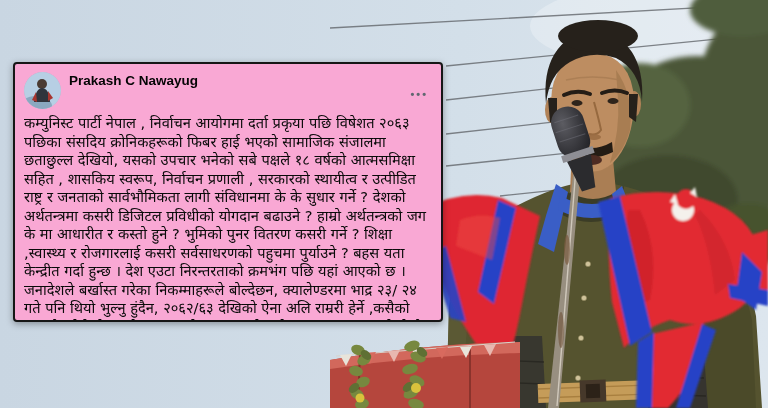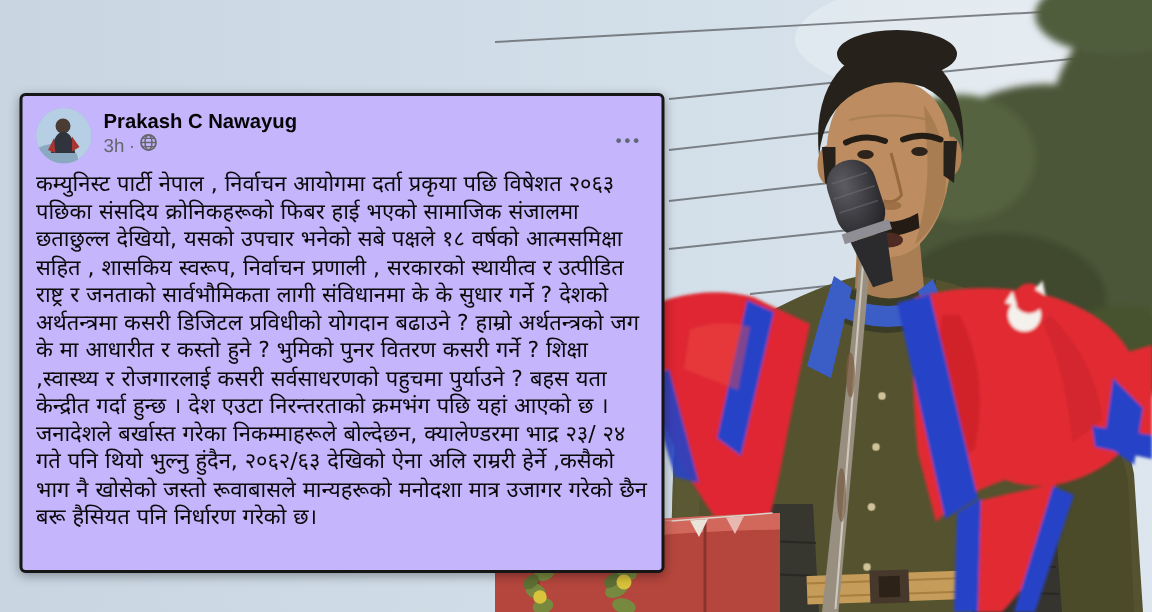--- a/index.html
+++ b/index.html
@@ -1,21 +1,21 @@
 <!DOCTYPE html>
 <html><head>
 <meta charset="utf-8">
 <style>
   html,body{margin:0;padding:0;background:#222;}
   .stage{position:relative;width:768px;height:408px;overflow:hidden;
          background:#cfdce7;font-family:"Liberation Sans",sans-serif;}
   .photo-svg{position:absolute;left:0;top:0;width:768px;height:408px;display:block;}
 
-  .post-card{position:absolute;left:13px;top:62px;width:430px;height:320px;
-             box-sizing:border-box;background:#c4b5fd;border:2px solid #161616;
+  .post-card{position:absolute;left:13px;top:62px;width:430px;height:260px;
+             box-sizing:border-box;background:#f9a8d4;border:2px solid #161616;
              border-radius:4px;box-shadow:0 2px 7px rgba(0,0,0,.35);
              padding:8px 9px 6px 9px;overflow:hidden;}
   .post-header{display:flex;align-items:flex-start;}
   .avatar{width:37px;height:37px;border-radius:50%;overflow:hidden;flex:0 0 37px;
           box-shadow:inset 0 0 0 1px rgba(0,0,0,.12);}
   .avatar svg{display:block;}
   .header-text{margin-left:8px;flex:1;}
   .author{font-size:13.5px;font-weight:bold;color:#050505;line-height:17px;}
   .meta{font-size:12.5px;color:#65676b;display:flex;align-items:center;gap:3px;line-height:16px;}
   .globe{display:inline-block;}
@@ -235,32 +235,19 @@
           <rect width="37" height="37" fill="#b7cfe4"></rect>
           <ellipse cx="12" cy="34" rx="16" ry="10" fill="#8aa8c0"></ellipse>
           <circle cx="18" cy="12" r="5" fill="#4a3b33"></circle>
           <path d="M10,30 Q12,16 18,16 Q25,16 26,30 Z" fill="#30343c"></path>
           <path d="M12,20 L8,28 L13,30 Z" fill="#a8352f"></path>
           <path d="M24,19 L29,26 L24,29 Z" fill="#a8352f"></path>
         </svg>
       </div>
       <div class="header-text">
         <div class="author">Prakash C Nawayug</div>
-        <div class="meta">
-          <span>3h</span>
-          <span>·</span>
-          <span class="globe">
-            <svg width="12" height="12" viewBox="0 0 12 12" xmlns="http://www.w3.org/2000/svg">
-              <circle cx="6" cy="6" r="5" fill="none" stroke="#65676b" stroke-width="1.2"></circle>
-              <ellipse cx="6" cy="6" rx="2.3" ry="5" fill="none" stroke="#65676b" stroke-width="1"></ellipse>
-              <line x1="1" y1="6" x2="11" y2="6" stroke="#65676b" stroke-width="1"></line>
-              <line x1="1.6" y1="3.2" x2="10.4" y2="3.2" stroke="#65676b" stroke-width="0.8"></line>
-              <line x1="1.6" y1="8.8" x2="10.4" y2="8.8" stroke="#65676b" stroke-width="0.8"></line>
-            </svg>
-          </span>
-        </div>
       </div>
       <div class="menu-btn">•••</div>
     </div>
     <div class="post-body">कम्युनिस्ट पार्टी नेपाल , निर्वाचन आयोगमा दर्ता प्रकृया पछि विषेशत २०६३ पछिका संसदिय क्रोनिकहरूको फिबर हाई भएको सामाजिक संजालमा छताछुल्ल देखियो, यसको उपचार भनेको सबे पक्षले १८ वर्षको आत्मसमिक्षा सहित , शासकिय स्वरूप, निर्वाचन प्रणाली , सरकारको स्थायीत्व र उत्पीडित राष्ट्र र जनताको सार्वभौमिकता लागी संविधानमा के के सुधार गर्ने ? देशको अर्थतन्त्रमा कसरी डिजिटल प्रविधीको योगदान बढाउने ? हाम्रो अर्थतन्त्रको जग के मा आधारीत र कस्तो हुने ? भुमिको पुनर वितरण कसरी गर्ने ? शिक्षा ,स्वास्थ्य र रोजगारलाई कसरी सर्वसाधरणको पहुचमा पुर्याउने ?  बहस यता केन्द्रीत गर्दा हुन्छ । देश एउटा निरन्तरताको क्रमभंग पछि यहां आएको छ । जनादेशले बर्खास्त गरेका निकम्माहरूले बोल्देछन, क्यालेण्डरमा भाद्र २३/ २४ गते पनि थियो भुल्नु हुंदैन, २०६२/६३ देखिको ऐना अलि राम्ररी हेर्ने ,कसैको भाग नै खोसेको जस्तो रूवाबासले मान्यहरूको मनोदशा मात्र उजागर गरेको छैन बरू हैसियत पनि निर्धारण गरेको छ।</div>
   </div>
 
 </div>
 
 </body></html>

